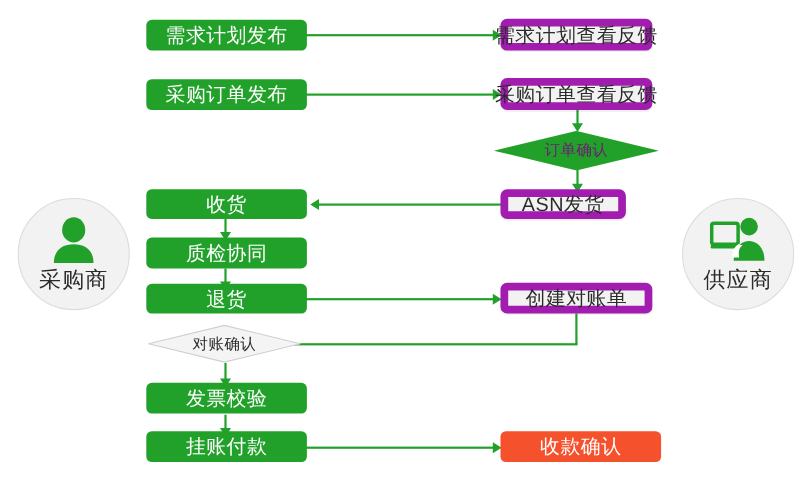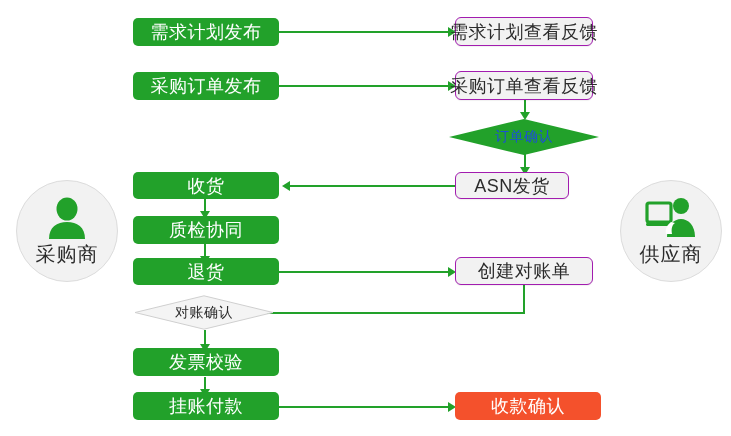--- a/index.html
+++ b/index.html
@@ -37,21 +37,21 @@
     border-radius: 5px;
   }
   .node.orange {
     background: #f4512c;
     color: #ffffff;
     border-radius: 5px;
   }
   .node.plain {
     background: #f2f2f2;
     color: #2b2b2b;
-    border: 1px solid #a21caf;
+    border: 7px solid #a21caf;
     border-radius: 6px;
     box-shadow: 0 1px 1px rgba(0,0,0,0.06);
   }
 
   
   .diamond {
     position: absolute;
     z-index: 3;
   }
   .diamond .dlabel {
@@ -61,21 +61,21 @@
     width: 100%;
     height: 100%;
     display: flex;
     align-items: center;
     justify-content: center;
     font-size: 14px;
     letter-spacing: 0.5px;
     white-space: nowrap;
     z-index: 2;
   }
-  .diamond.green .dlabel { color: #1d4ed8; }
+  .diamond.green .dlabel { color: #701a75; }
   .diamond.plain .dlabel { color: #2b2b2b; }
   .diamond svg { display: block; }
 
   
   .edge {
     position: absolute;
     background: #22a12a;
     z-index: 1;
   }
   .edge.h { height: 2px; }

